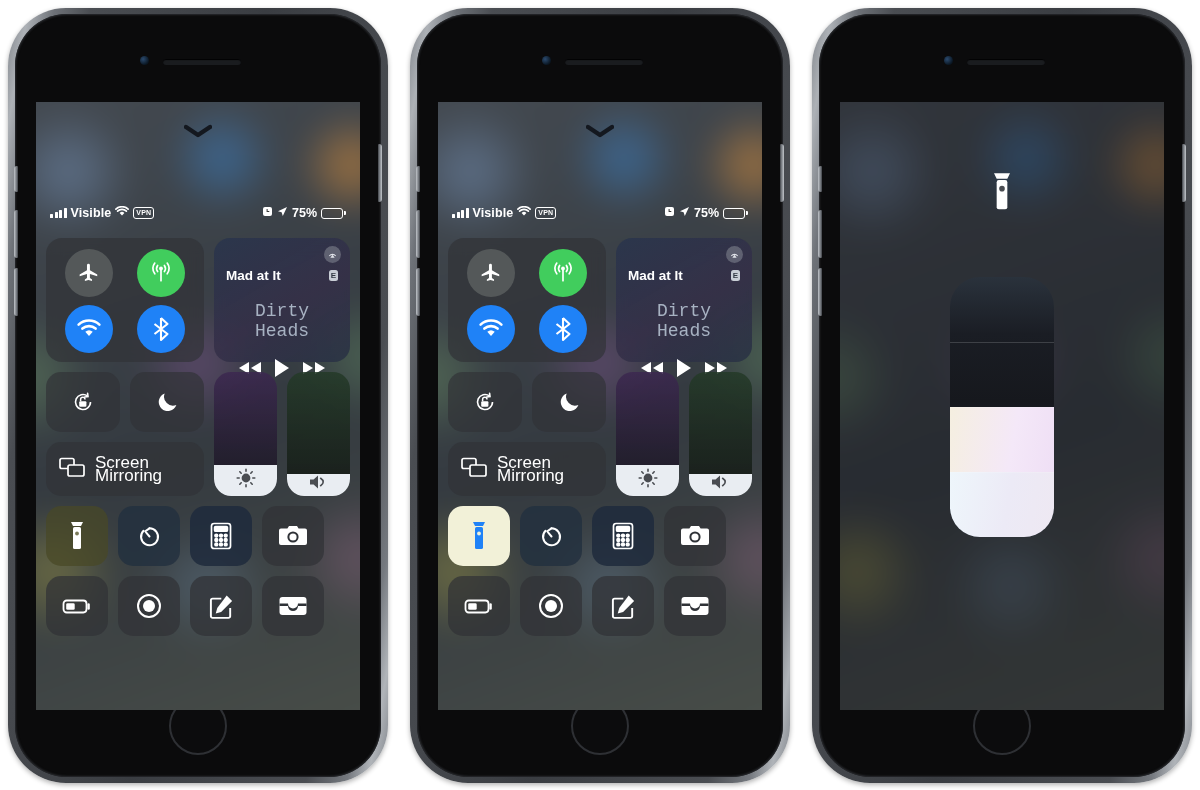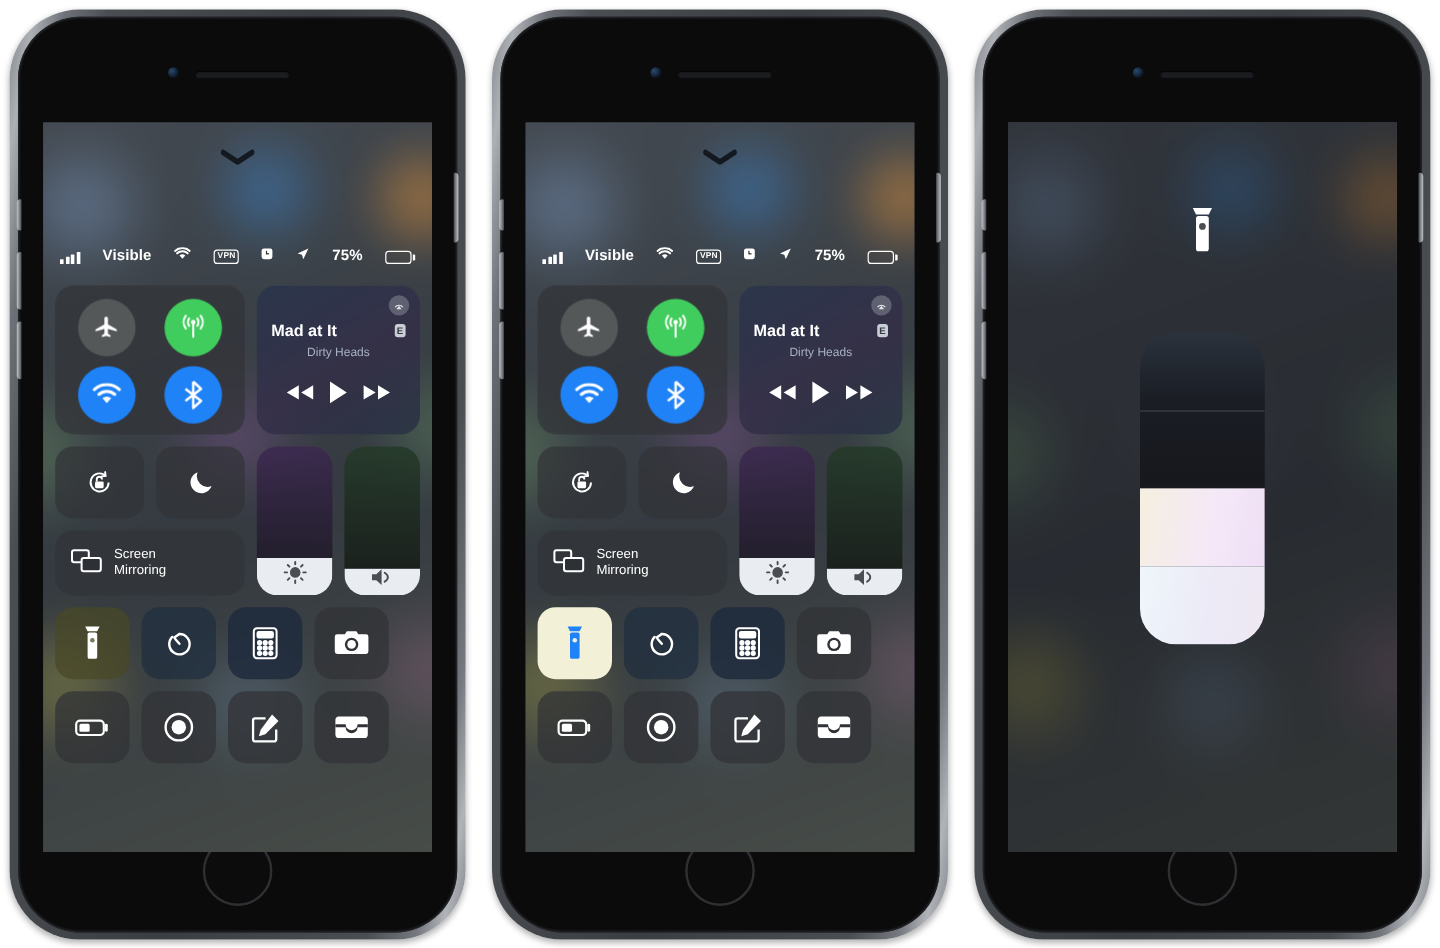--- a/index.html
+++ b/index.html
@@ -92,21 +92,21 @@
   .chev { position:absolute; left:50%; margin-left:-14px; top:22px; width:28px; height:14px; }
   .chev svg { width:28px; height:14px; display:block; }
 
   
   .statusbar {
     position:absolute; left:0; right:0; top:102px; height:18px;
     display:flex; align-items:center; justify-content:space-between;
     padding:0 14px; color:#fff;
     font-size:12.5px; font-weight:600; letter-spacing:.1px;
   }
-  .sb-left, .sb-right { display:flex; align-items:flex-end; gap:19px; }
+  .sb-left, .sb-right { display:flex; align-items:center; gap:4px; }
   .bars { display:flex; align-items:flex-end; gap:1.5px; height:10px; }
   .bars i { width:3px; background:#fff; border-radius:.5px; display:block; }
   .bars i:nth-child(1){height:4px}.bars i:nth-child(2){height:6px}
   .bars i:nth-child(3){height:8px}.bars i:nth-child(4){height:10px}
   .vpn {
     font-size:7px; font-weight:700; letter-spacing:.2px;
     border:1.3px solid #fff; border-radius:3px; padding:0 2px; line-height:10px;
   }
   .batt { display:flex; align-items:center; }
   .batt .shell { width:22px;height:11px;border:1.4px solid #fff;border-radius:3px;padding:1.4px; }
@@ -133,33 +133,33 @@
   .music { flex:1; height:124px; padding:10px 12px; position:relative;
            background:linear-gradient(150deg,rgba(40,52,76,.85),rgba(52,46,72,.82) 55%,rgba(40,50,68,.85)); }
   .music .air { position:absolute; right:9px; top:8px; width:17px;height:17px;
                 border-radius:50%; background:rgba(150,155,165,.45);
                 display:flex;align-items:center;justify-content:center; }
   .music .meta { text-align:center; margin-top:20px; }
   .m-title { color:#fff; font-size:13.5px; font-weight:700; display:flex;
              align-items:center; justify-content:space-between; gap:4px; }
   .expl { font-size:8px; font-weight:700; color:#333a44; background:#c9ced6;
           border-radius:2.5px; padding:0 2px; line-height:11px; }
-  .m-artist { color:#a7b2c2; font-size:10px; font-weight:400; margin-top:6px; }
+  .m-artist { color:#a7b2c2; font-size:18px; font-weight:400; margin-top:18px;font-family:Liberation Mono, monospace; }
   .m-ctrl { display:flex; align-items:center; justify-content:space-around;
             margin-top:17px; padding:0 6px; }
   .m-ctrl span { cursor:pointer; }
 
   
   .leftcol { width:158px; display:flex; flex-direction:column; gap:10px; }
   .pair { display:flex; gap:10px; }
   .sq { width:74px;height:60px;border-radius:15px;background:rgba(48,50,54,.68);
         display:flex;align-items:center;justify-content:center; }
   .mirror { height:54px;border-radius:15px;background:rgba(48,50,54,.68);
             display:flex;align-items:center;gap:9px;padding:0 12px; }
-  .mirror .lbl { color:#fff;font-size:11px;font-weight:500;line-height:13px; }
+  .mirror .lbl { color:#fff;font-size:17px;font-weight:500;line-height:13px; }
 
   
   .sliders { flex:1; display:flex; gap:10px; }
   .slider { flex:1; border-radius:17px; overflow:hidden; position:relative;
             background:linear-gradient(180deg,rgba(60,40,80,.85),rgba(25,25,32,.95)); }
   .slider.vol { background:linear-gradient(180deg,rgba(36,58,40,.85),rgba(22,26,24,.95)); }
   .slider .track { position:absolute;left:0;right:0;bottom:0;background:#e9edf2;
                    display:flex;align-items:center;justify-content:center; }
   .slider .track svg { margin-bottom:2px; }
 

